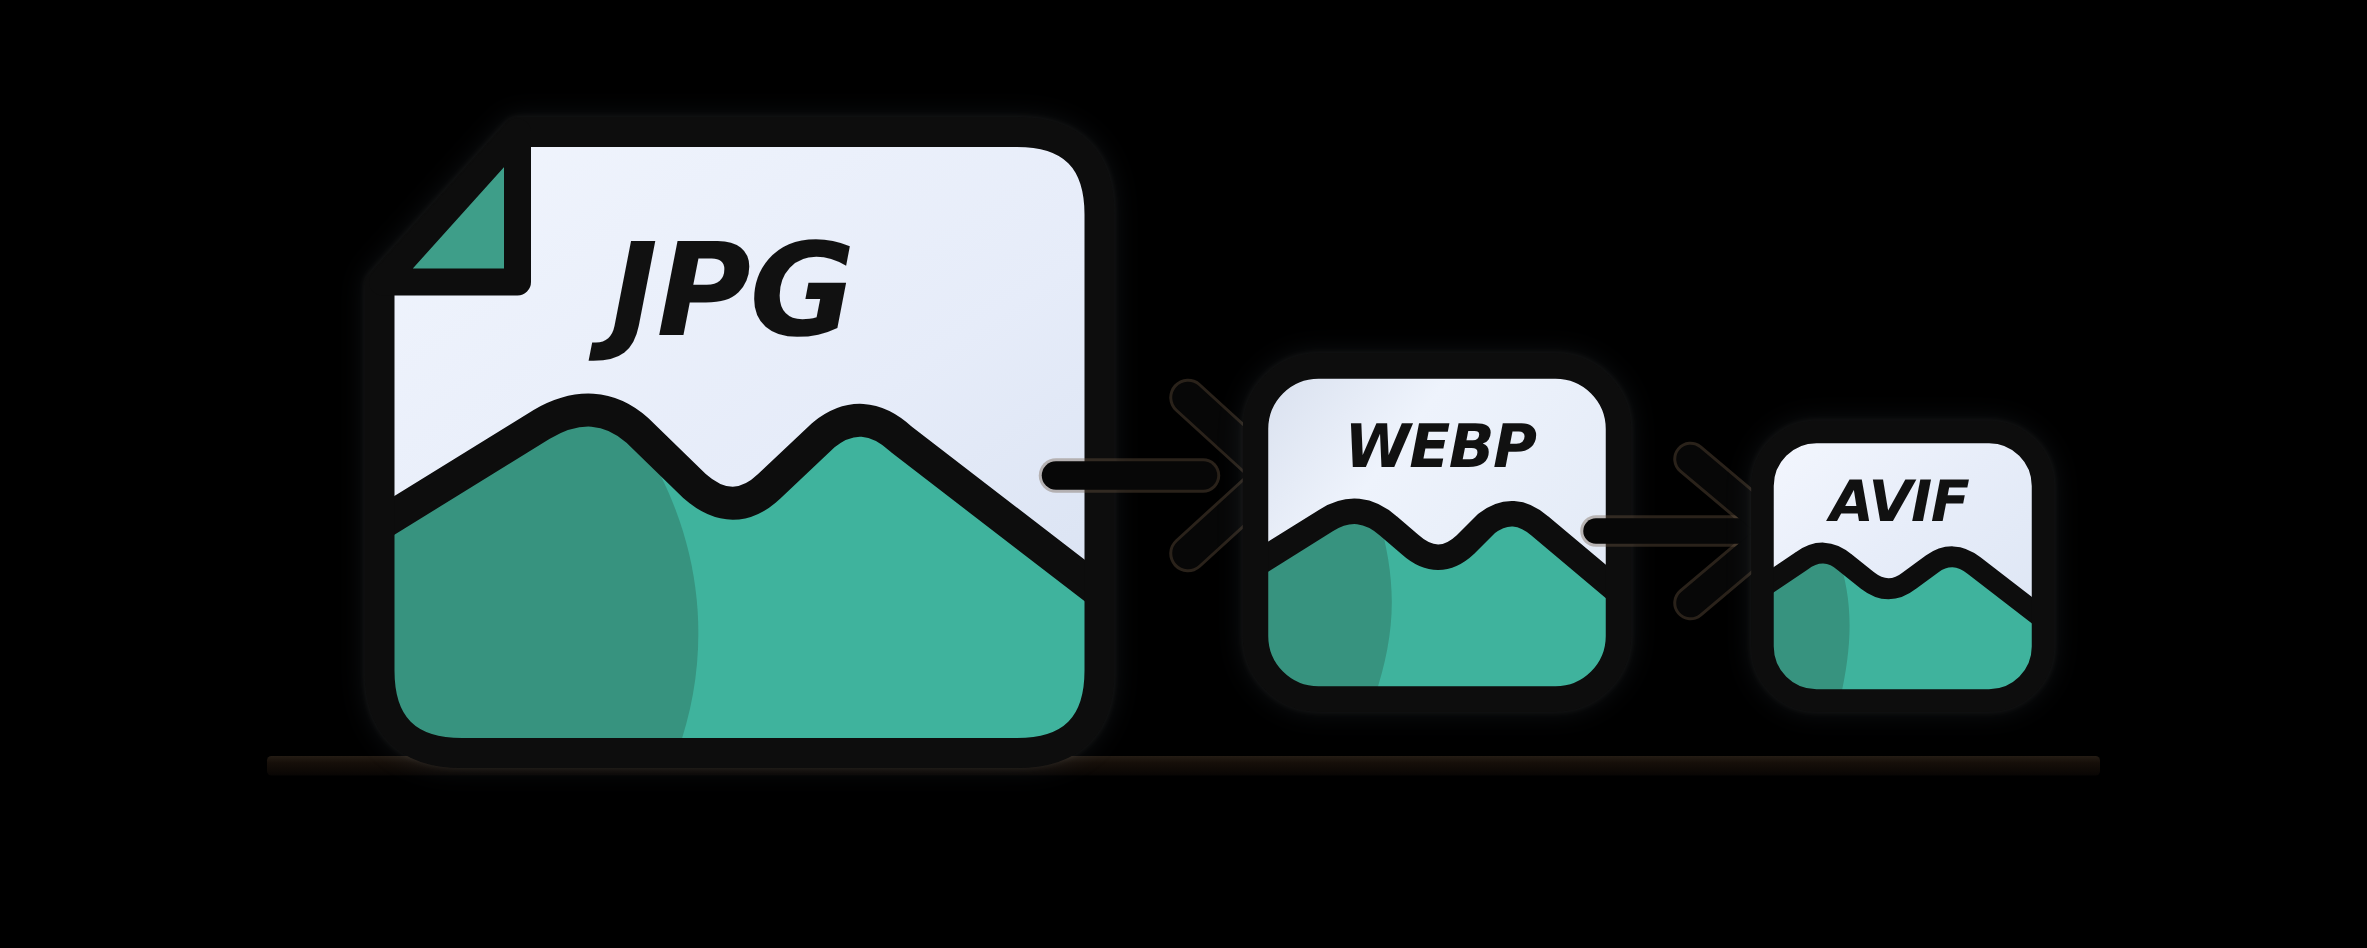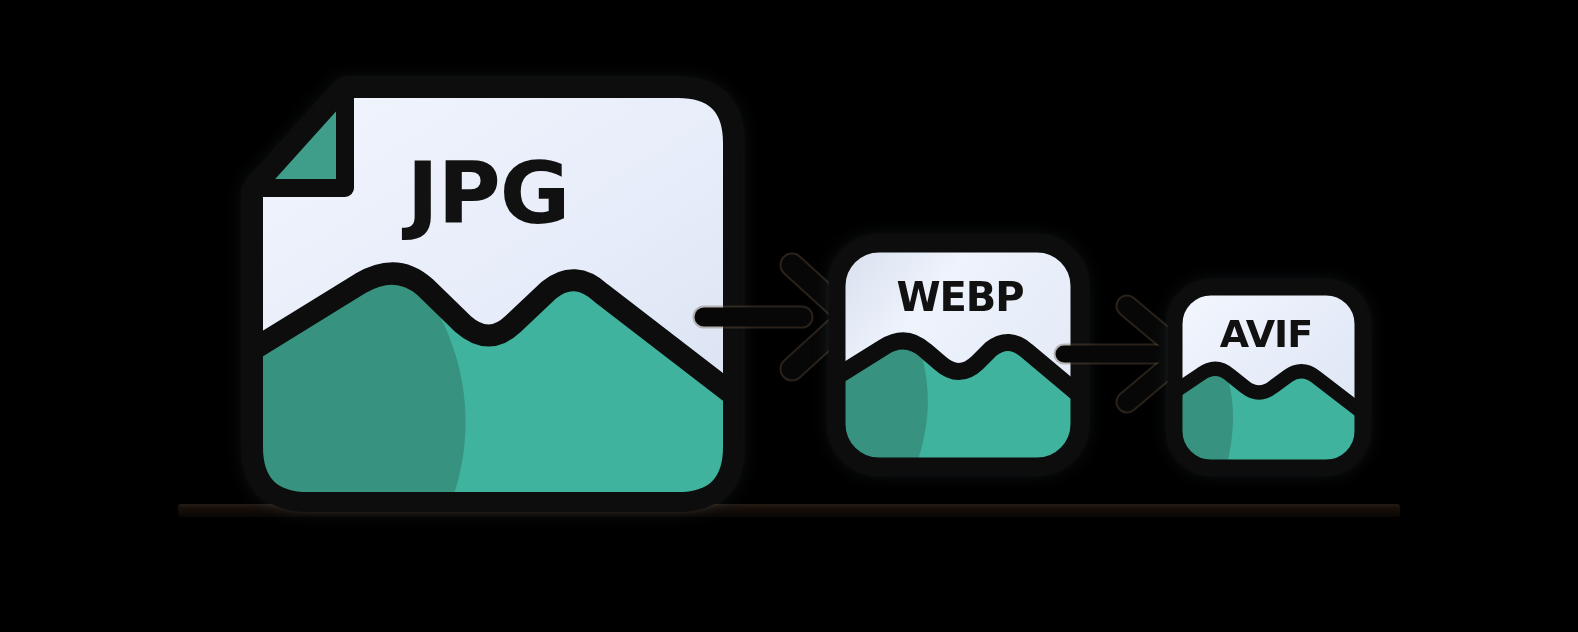--- a/index.html
+++ b/index.html
@@ -7,20 +7,21 @@
     padding: 0;
     background: #000;
   }
   .stage {
     position: relative;
     width: 1578px;
     height: 632px;
     background: var(--c-background, #000);
     overflow: hidden;
     font-family: "DejaVu Sans", "Liberation Sans", sans-serif;
+    font-style: italic;
   }
   .abs { position: absolute; }
 
   
   .file-icon {
     filter: drop-shadow(0 0 9px rgba(150,175,210,0.10))
             drop-shadow(0 0 2px rgba(255,240,215,0.07));
   }
   .arrow-svg {
     overflow: visible;

